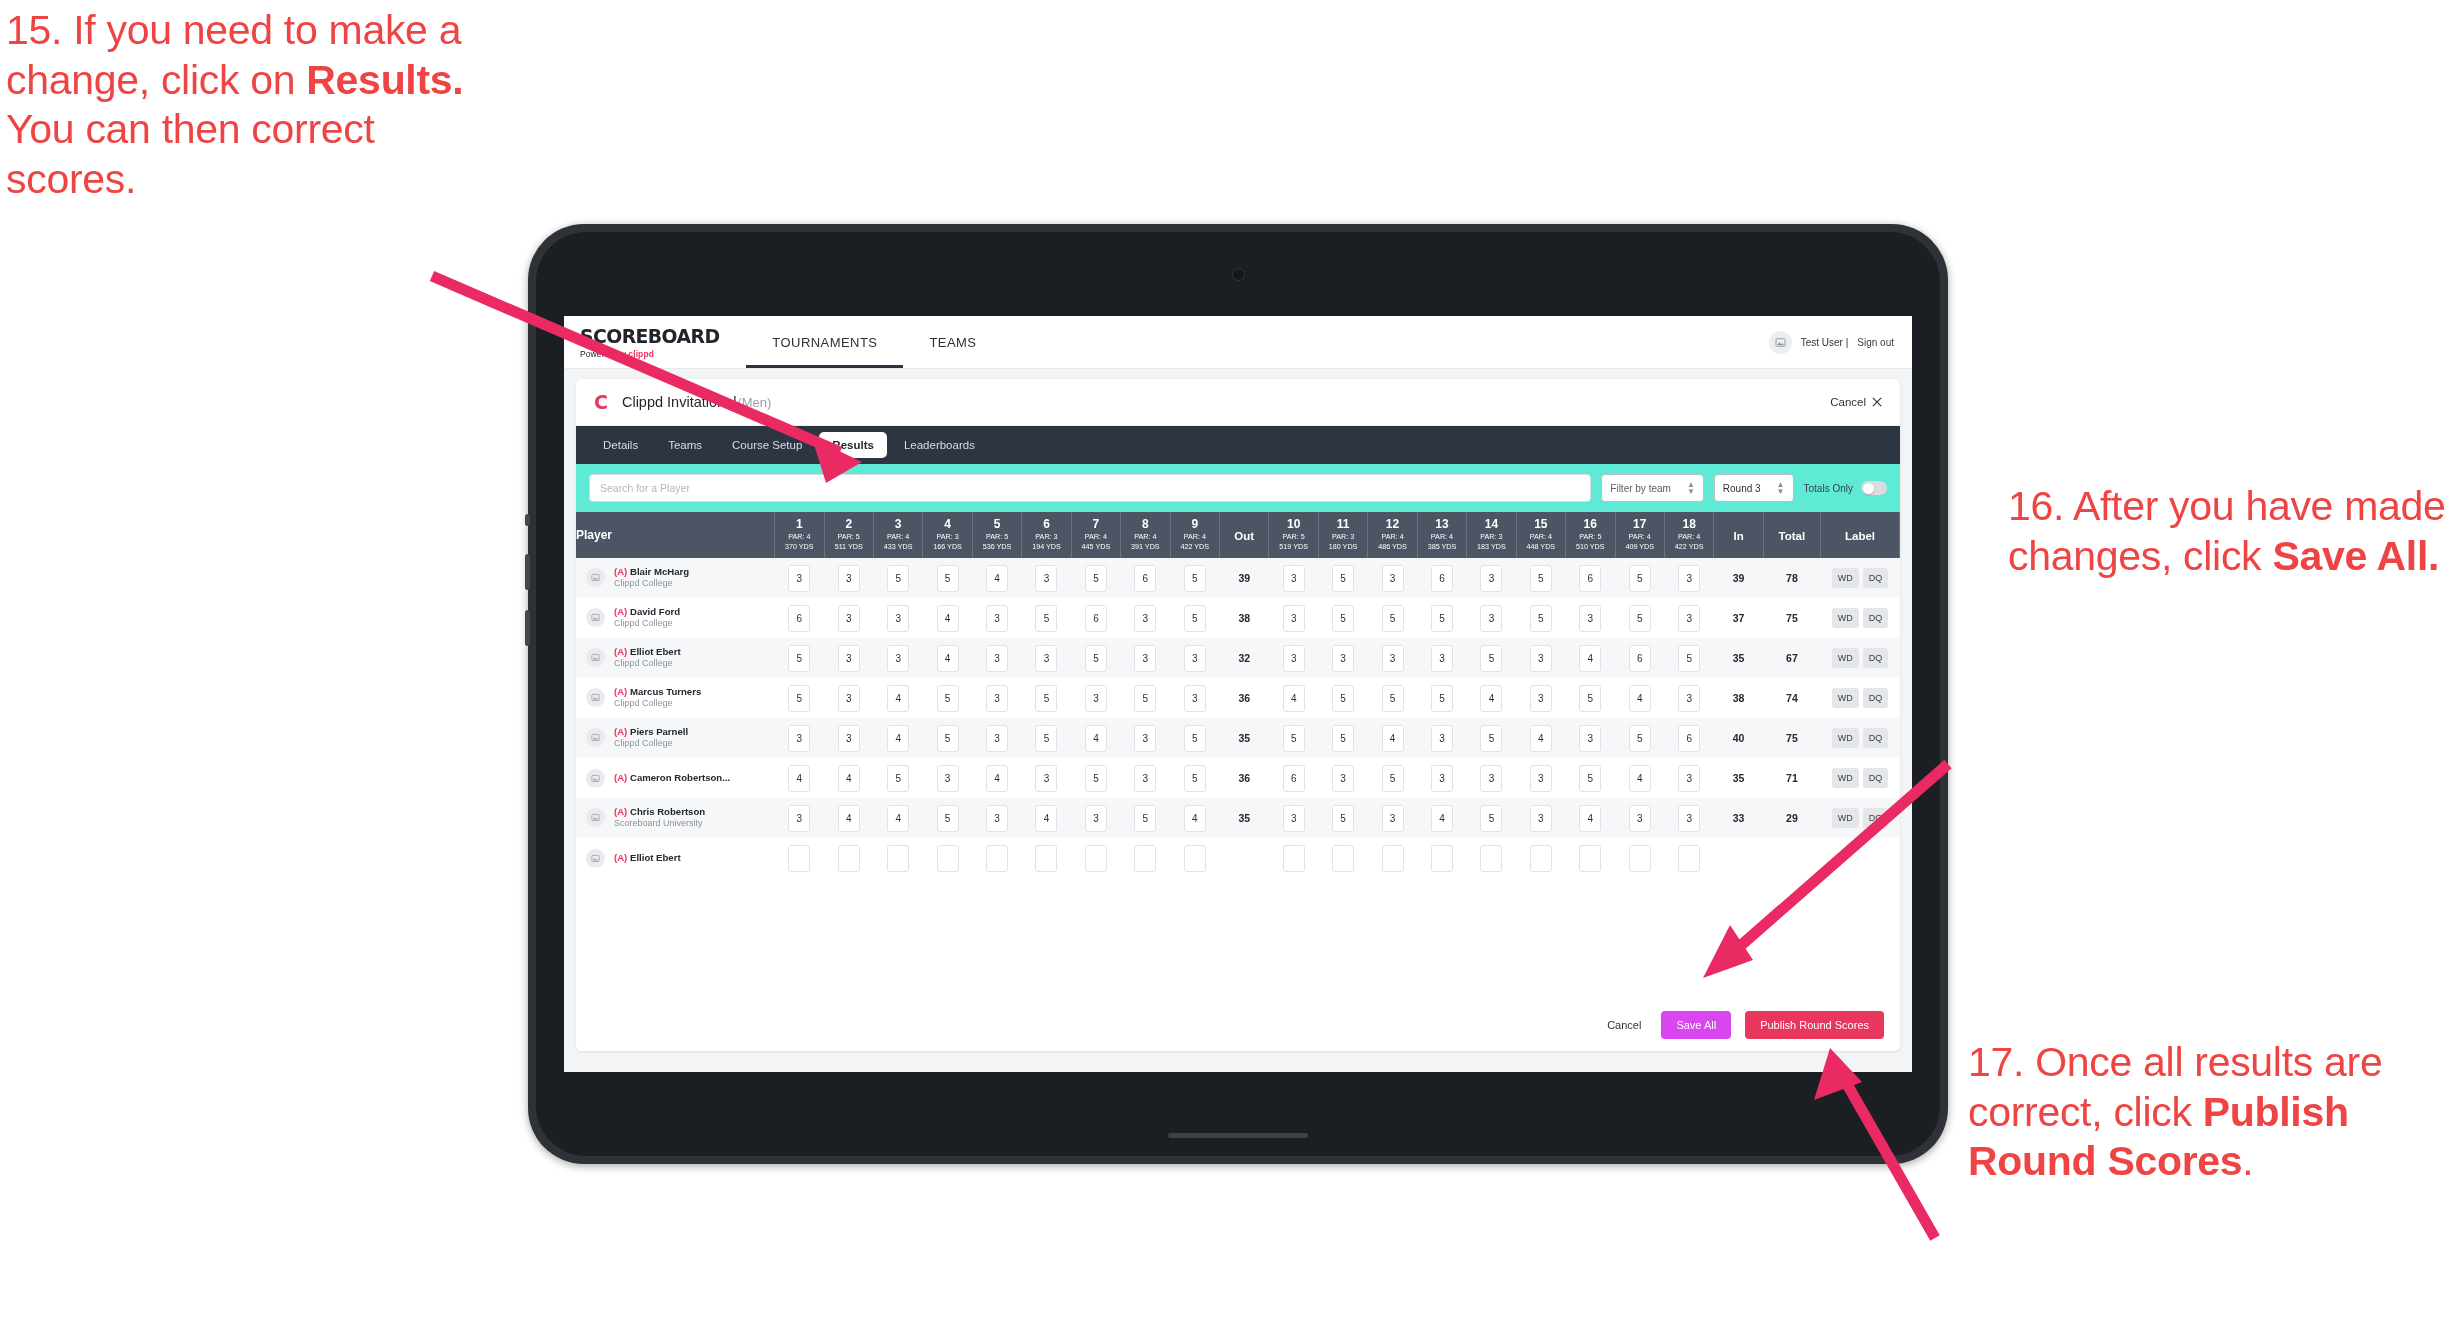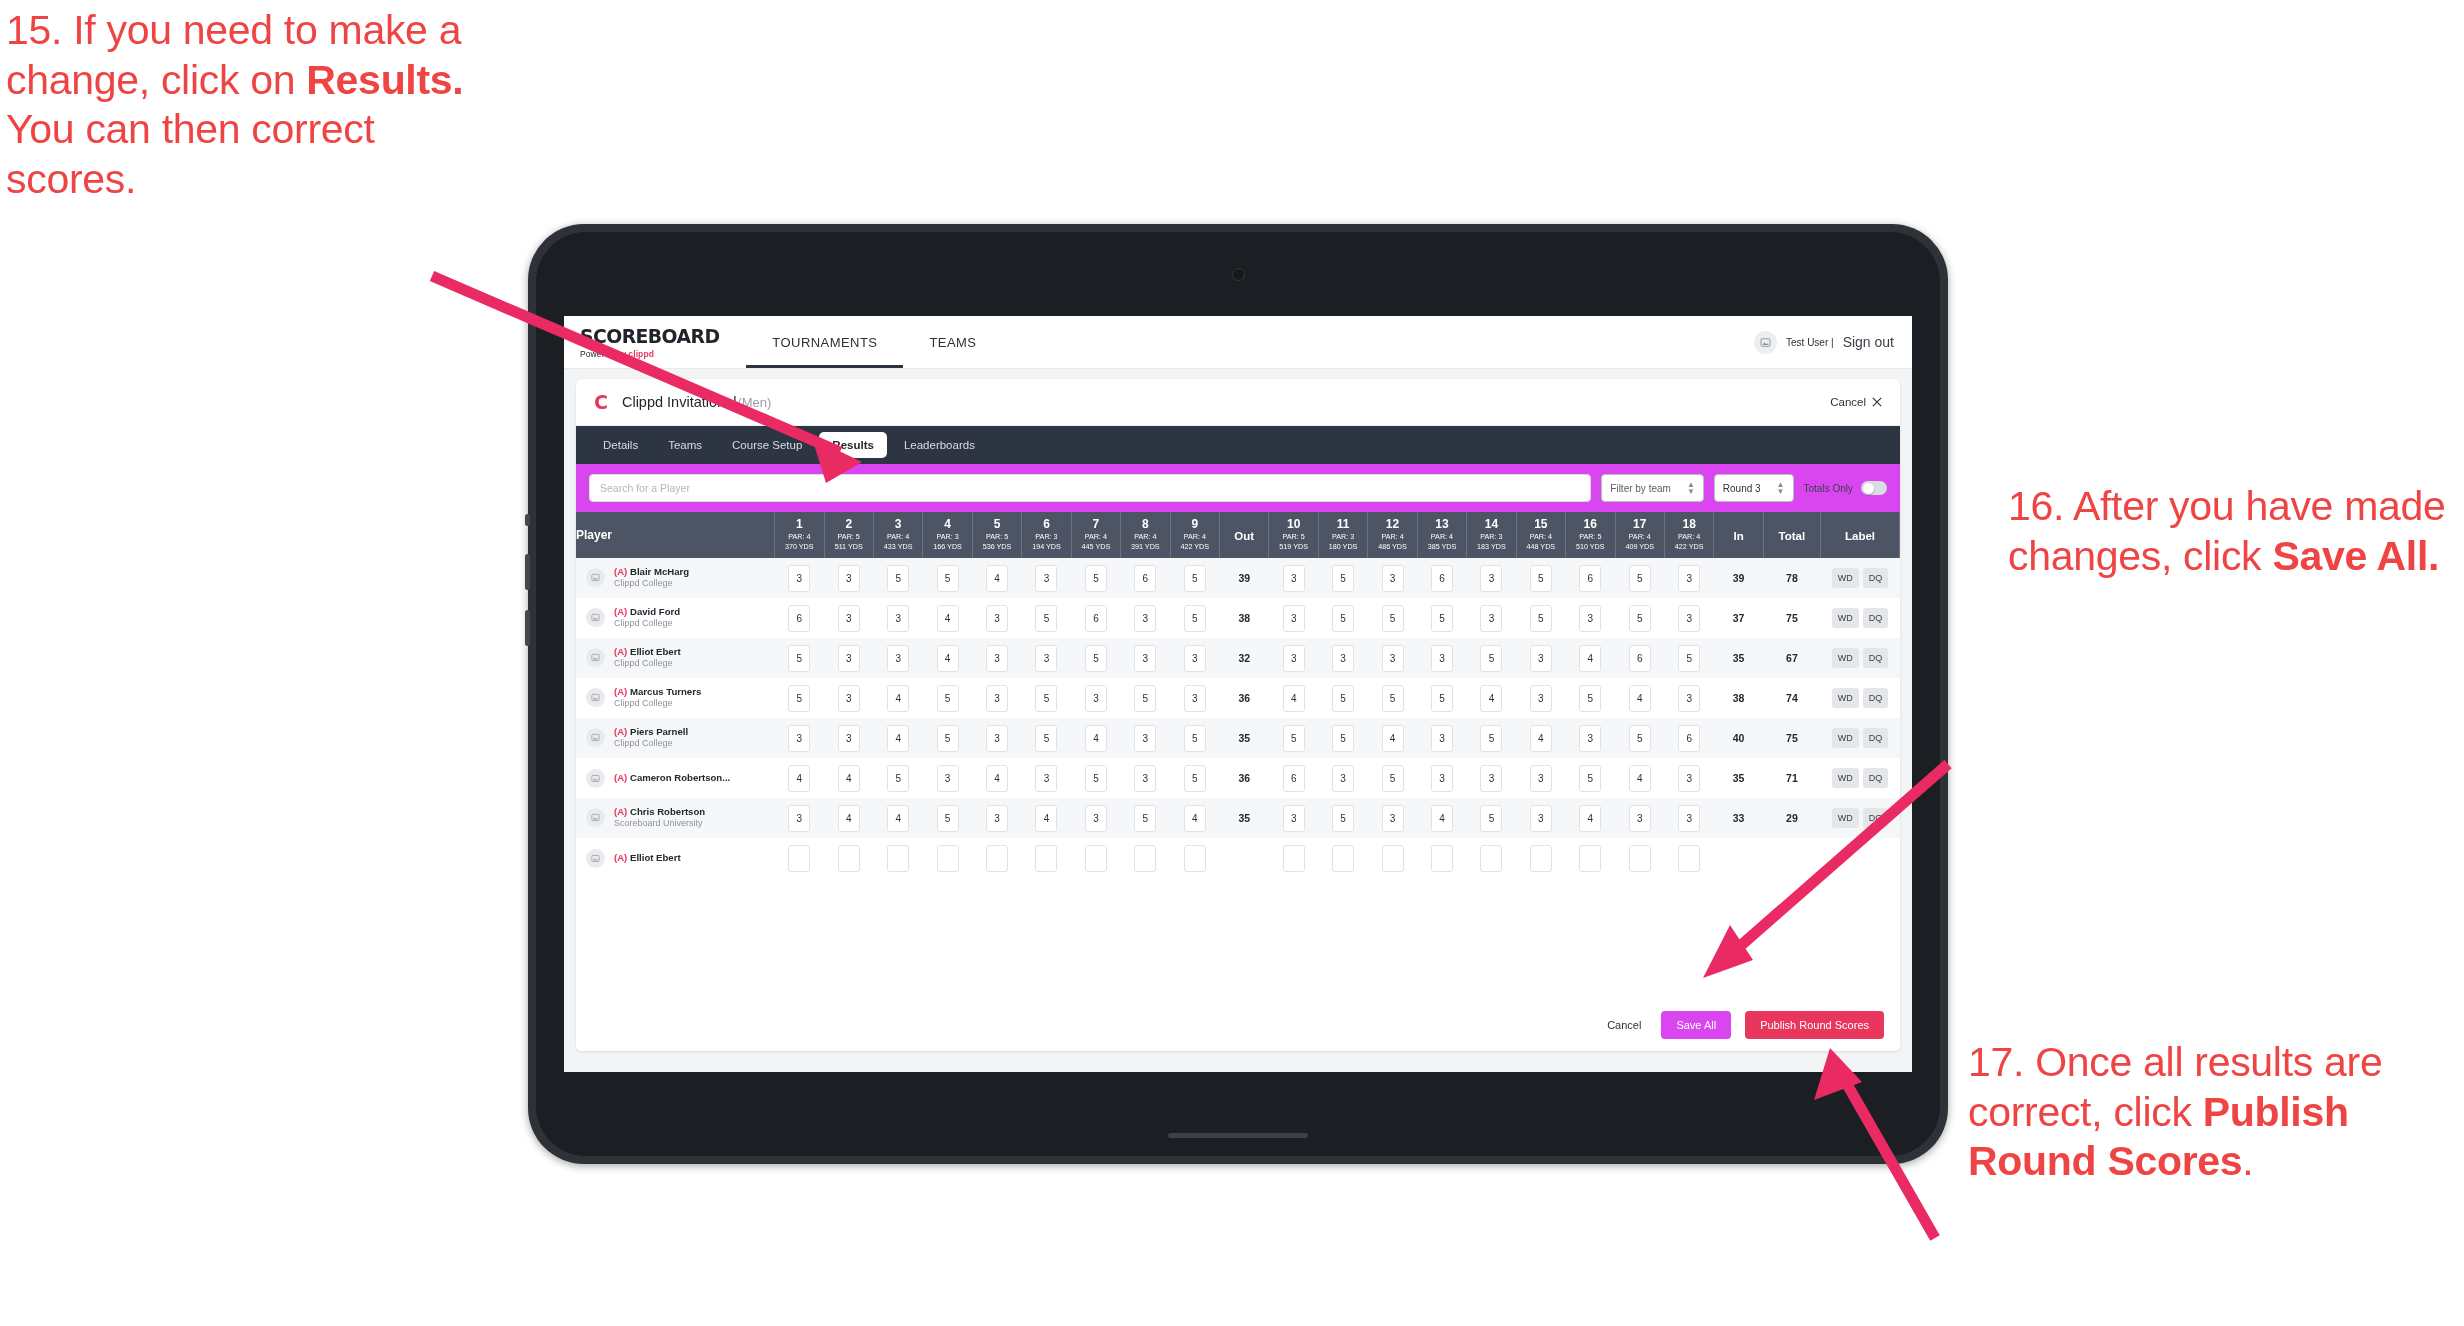--- a/index.html
+++ b/index.html
@@ -142,21 +142,21 @@
     display: flex; align-items: center;
     padding-right: 18px;
     gap: 9px;
   }
   .avatar-circle {
     width: 23px; height: 23px; border-radius: 50%;
     background: #eceef0;
     display: flex; align-items: center; justify-content: center;
   }
   .user-text { font-size: 10px; color: #2d3138; }
-  .signout { font-size: 14px; color: #3a3f47; cursor: pointer; }
+  .signout { font-size: 10px; color: #3a3f47; cursor: pointer; }
 
   
   #card {
     margin: 10px 12px 0 12px;
     background: #ffffff;
     border-radius: 6px;
     box-shadow: 0 1px 3px rgba(0,0,0,0.10);
     overflow: hidden;
     height: 672px;
     display: flex;
@@ -189,21 +189,21 @@
     border-radius: 5px;
     cursor: pointer;
     white-space: nowrap;
   }
   .tab.active { background: #ffffff; color: #23272e; font-weight: bold; }
 
   #filterbar {
     display: flex; align-items: center;
     gap: 10px;
     padding: 10px 13px;
-    background: #d946ef;
+    background: #5eead4;
   }
   #search-input {
     flex: 1;
     height: 26px;
     border: 1px solid #d8dbe0;
     border-radius: 4px;
     padding: 0 10px;
     font-size: 10.5px;
     color: #2d3138;
     background: #fff;

